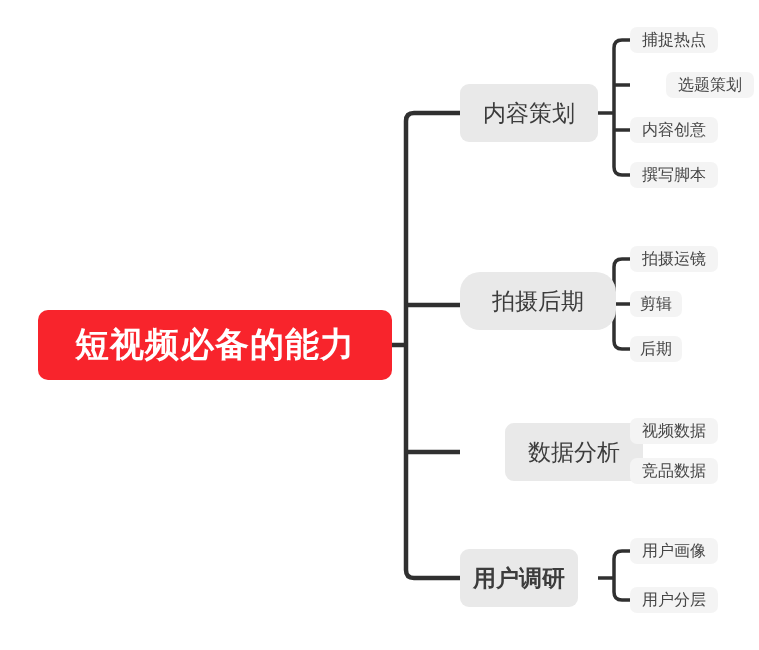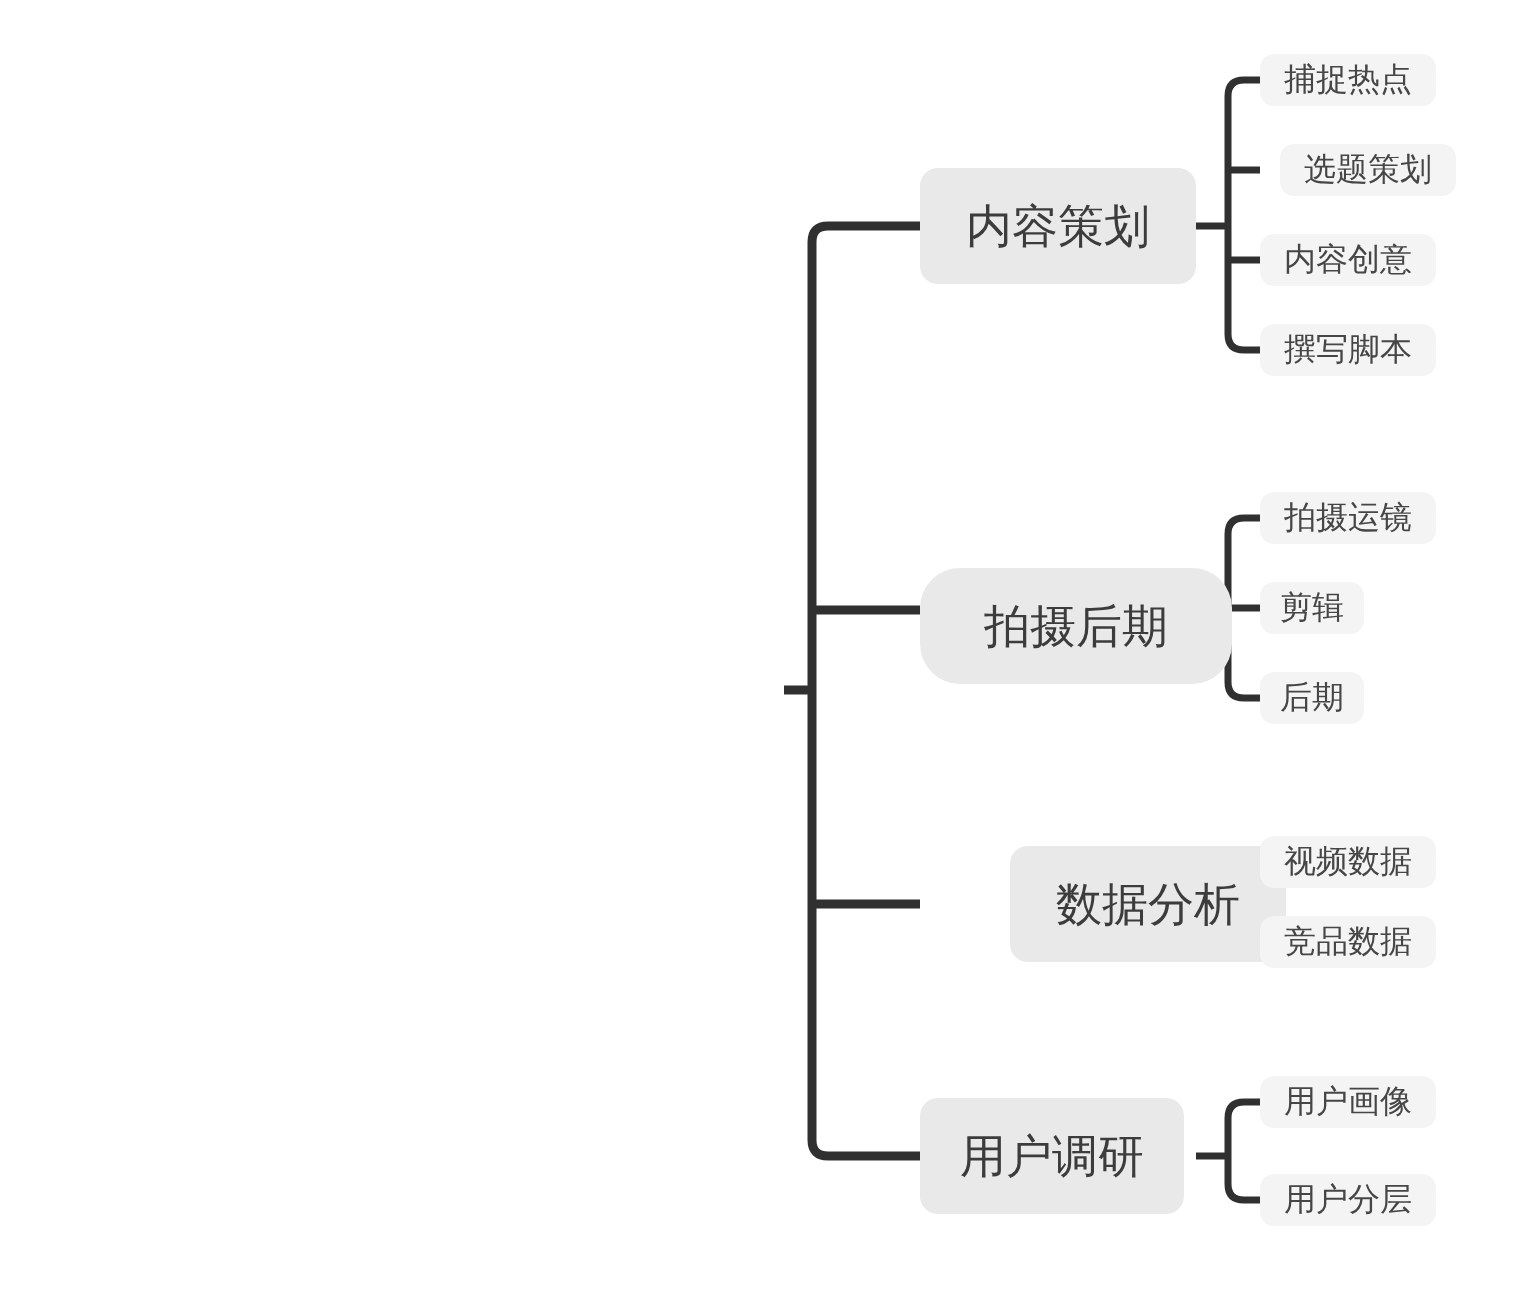--- a/index.html
+++ b/index.html
@@ -78,28 +78,29 @@
       <path d="M 614 304 H 630"></path>
 
       <path d="M 598 452 H 614"></path>
       <path d="M 630 431 H 622 Q 614 431 614 439 V 463 Q 614 471 622 471 H 630"></path>
 
       <path d="M 598 578 H 614"></path>
       <path d="M 630 551 H 622 Q 614 551 614 559 V 592 Q 614 600 622 600 H 630"></path>
     </g>
   </svg>
 
+  <div class="node root" style="left:38px; top:310px; width:354px; height:70px;">短视频必备的能力</div>
 
   <div class="node branch" style="left:460px; top:84px; width:138px; height:58px;">内容策划</div>
-  <div class="node branch" style="left:460px; top:284px; width:156px; height:58px;border-radius:20px;">拍摄后期</div>
+  <div class="node branch" style="left:460px; top:272px; width:156px; height:58px;border-radius:20px;">拍摄后期</div>
   <div class="node branch" style="left:460px; top:423px; width:138px; height:58px;margin-left:45px;">数据分析</div>
-  <div class="node branch" style="left:460px; top:549px; width:132px; height:58px;">用户调研</div>
+  <div class="node branch" style="left:460px; top:549px; width:118px; height:58px;font-weight:bold;">用户调研</div>
 
   <div class="node child" style="left:630px; top:27px; width:88px; height:26px;">捕捉热点</div>
-  <div class="node child" style="left:640px; top:72px; width:88px; height:26px;">选题策划</div>
+  <div class="node child" style="left:666px; top:72px; width:88px; height:26px;">选题策划</div>
   <div class="node child" style="left:630px; top:162px; width:88px; height:26px;">撰写脚本</div>
   <div class="node child" style="left:630px; top:117px; width:88px; height:26px;">内容创意</div>
 
   <div class="node child" style="left:630px; top:246px; width:88px; height:26px;">拍摄运镜</div>
   <div class="node child" style="left:630px; top:291px; width:52px; height:26px;">剪辑</div>
   <div class="node child" style="left:630px; top:336px; width:52px; height:26px;">后期</div>
 
   <div class="node child" style="left:630px; top:418px; width:88px; height:26px;">视频数据</div>
   <div class="node child" style="left:630px; top:458px; width:88px; height:26px;">竞品数据</div>
 

